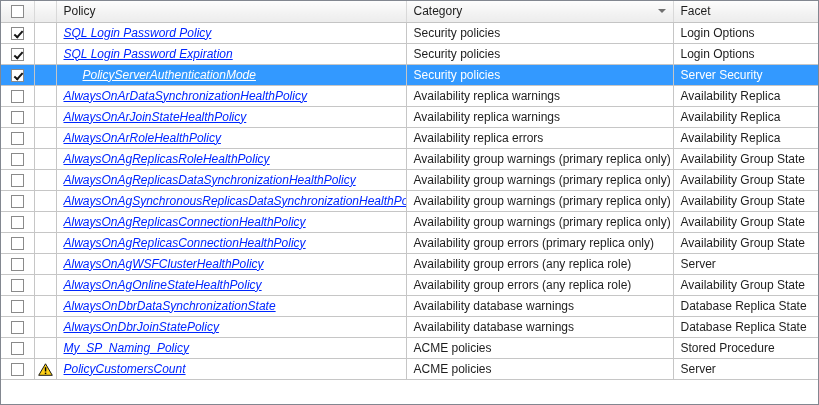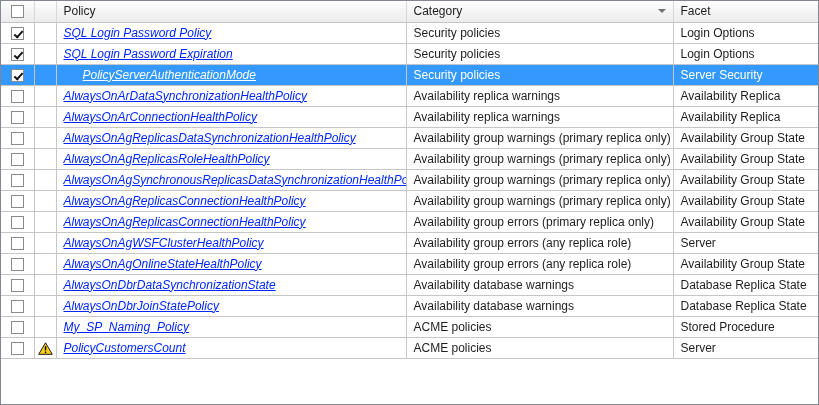--- a/index.html
+++ b/index.html
@@ -152,47 +152,60 @@
     <td>Availability Replica</td>
   </tr>
         <tr>
     <td class="cell-check">
       <span class="checkbox"></span>
     </td>
     <td class="cell-state">
       
     </td>
     <td class="cell-policy">
-      <a class="policy-link">AlwaysOnArConnectionHealthPolicy</a>
+      <a class="policy-link">AlwaysOnArJoinStateHealthPolicy</a>
     </td>
     <td>Availability replica warnings</td>
     <td>Availability Replica</td>
   </tr>
         <tr>
     <td class="cell-check">
       <span class="checkbox"></span>
     </td>
     <td class="cell-state">
       
     </td>
     <td class="cell-policy">
+      <a class="policy-link">AlwaysOnArRoleHealthPolicy</a>
+    </td>
+    <td>Availability replica errors</td>
+    <td>Availability Replica</td>
+  </tr>
+        <tr>
+    <td class="cell-check">
+      <span class="checkbox"></span>
+    </td>
+    <td class="cell-state">
+      
+    </td>
+    <td class="cell-policy">
+      <a class="policy-link">AlwaysOnAgReplicasRoleHealthPolicy</a>
+    </td>
+    <td>Availability group warnings (primary replica only)</td>
+    <td>Availability Group State</td>
+  </tr>
+        <tr>
+    <td class="cell-check">
+      <span class="checkbox"></span>
+    </td>
+    <td class="cell-state">
+      
+    </td>
+    <td class="cell-policy">
       <a class="policy-link">AlwaysOnAgReplicasDataSynchronizationHealthPolicy</a>
-    </td>
-    <td>Availability group warnings (primary replica only)</td>
-    <td>Availability Group State</td>
-  </tr>
-        <tr>
-    <td class="cell-check">
-      <span class="checkbox"></span>
-    </td>
-    <td class="cell-state">
-      
-    </td>
-    <td class="cell-policy">
-      <a class="policy-link">AlwaysOnAgReplicasRoleHealthPolicy</a>
     </td>
     <td>Availability group warnings (primary replica only)</td>
     <td>Availability Group State</td>
   </tr>
         <tr>
     <td class="cell-check">
       <span class="checkbox"></span>
     </td>
     <td class="cell-state">
       

